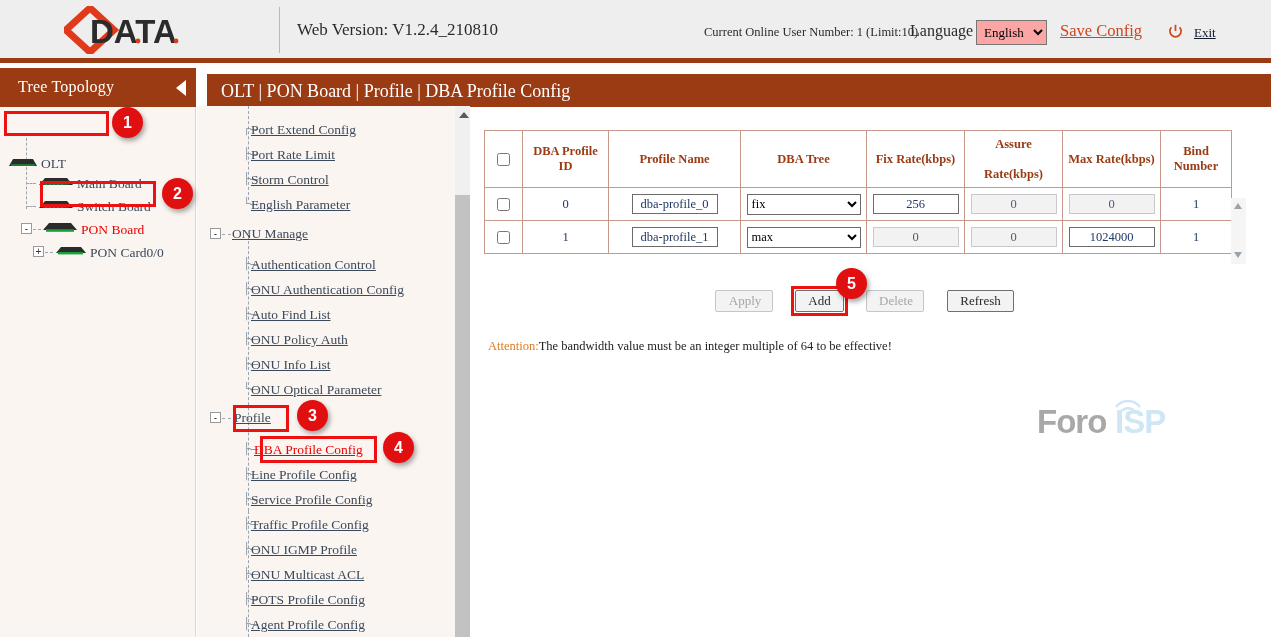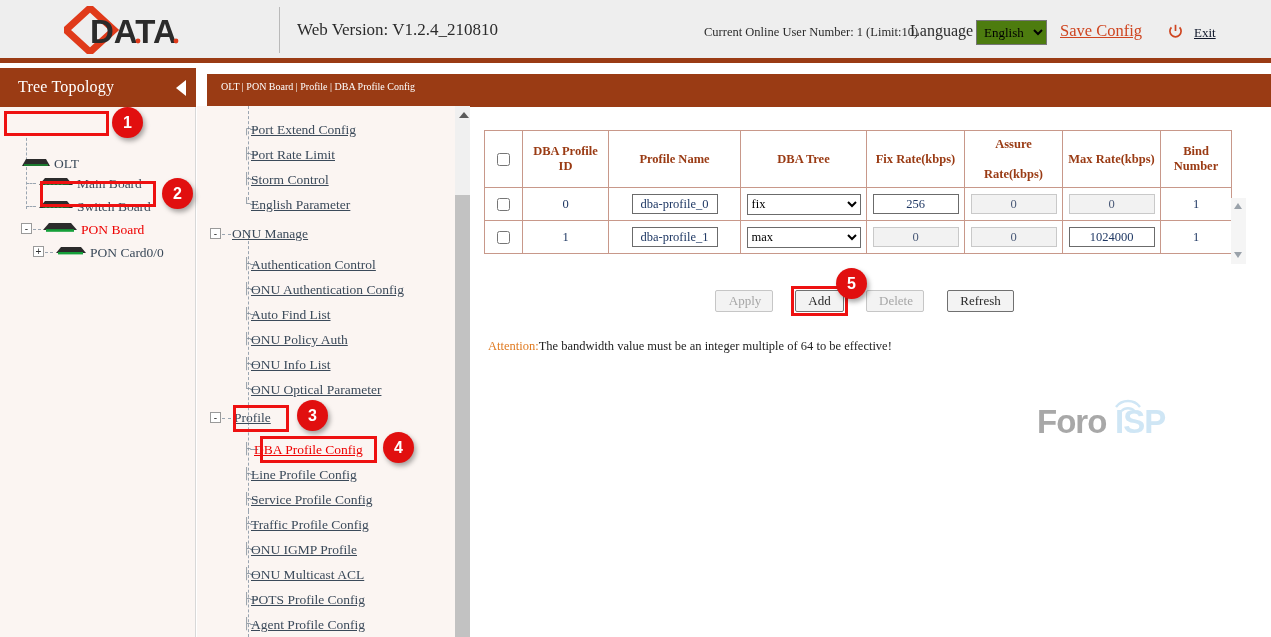--- a/index.html
+++ b/index.html
@@ -32,21 +32,21 @@
   .online{
     position:absolute;left:704px;top:25px;
     font-size:12.5px;color:#2b2b2b;white-space:nowrap;
   }
   .lang-label{
     position:absolute;left:910px;top:22px;font-size:16px;color:#2b2b2b;
   }
   .lang-select{
     position:absolute;left:976px;top:20px;width:71px;height:25px;
     font-family:"Liberation Serif", serif;font-size:13px;
-    border:1px solid #767676;background:#4d7c0f;color:#000;
+    border:1px solid #767676;background:#fca5a5;color:#000;
     padding-left:3px;
   }
   .saveconfig{
     position:absolute;left:1060px;top:21px;font-size:16.5px;
     color:#cf4520;text-decoration:underline;cursor:pointer;white-space:nowrap;
   }
   .power-icon{
     position:absolute;left:1168px;top:24px;width:15px;height:15px;
   }
   .exit-link{
@@ -124,21 +124,21 @@
   }
   .mscroll-thumb{
     position:absolute;left:455px;top:195px;width:15px;height:442px;background:#c2c2c2;cursor:pointer;
   }
 
   
   .crumb{
     position:absolute;left:207px;top:74px;width:1064px;height:33px;
     background:#9a3b14;color:#ffffff;box-sizing:border-box;
   }
-  .crumb-txt{position:absolute;left:14px;top:7px;font-size:10px;}
+  .crumb-txt{position:absolute;left:14px;top:7px;font-size:18px;}
 
   .content{
     position:absolute;left:471px;top:107px;width:800px;height:530px;background:#ffffff;
   }
 
   
   .tbl{
     position:absolute;left:13px;top:23px;width:747px;
     border-collapse:collapse;
     table-layout:fixed;
@@ -256,21 +256,21 @@
   <div class="tree-panel">
     <div class="tree-head">
       <div class="tree-head-title">Tree Topology</div>
       <div class="tree-collapse"></div>
     </div>
 
     <div class="tree-body">
 
       <div class="dashline" style="left:26px;top:26px;height:76px;"></div>
 
-      <div class="tnode" style="left:21px;top:48px;">
+      <div class="tnode" style="left:8px;top:48px;">
         <span class="dev-icon">
           <svg width="30" height="11" viewBox="0 0 30 11">
             <path d="M5,2 L25,2 L29,9 L1,9 Z" fill="#2b2b2b"></path>
             <rect x="3" y="7" width="24" height="2" fill="#1b7a2f"></rect>
           </svg>
         </span><span class="lbl">OLT</span>
       </div>
 
       <div class="dashconn" style="left:26px;top:76px;width:10px;"></div>
       <div class="tnode" style="left:38px;top:68px;">

